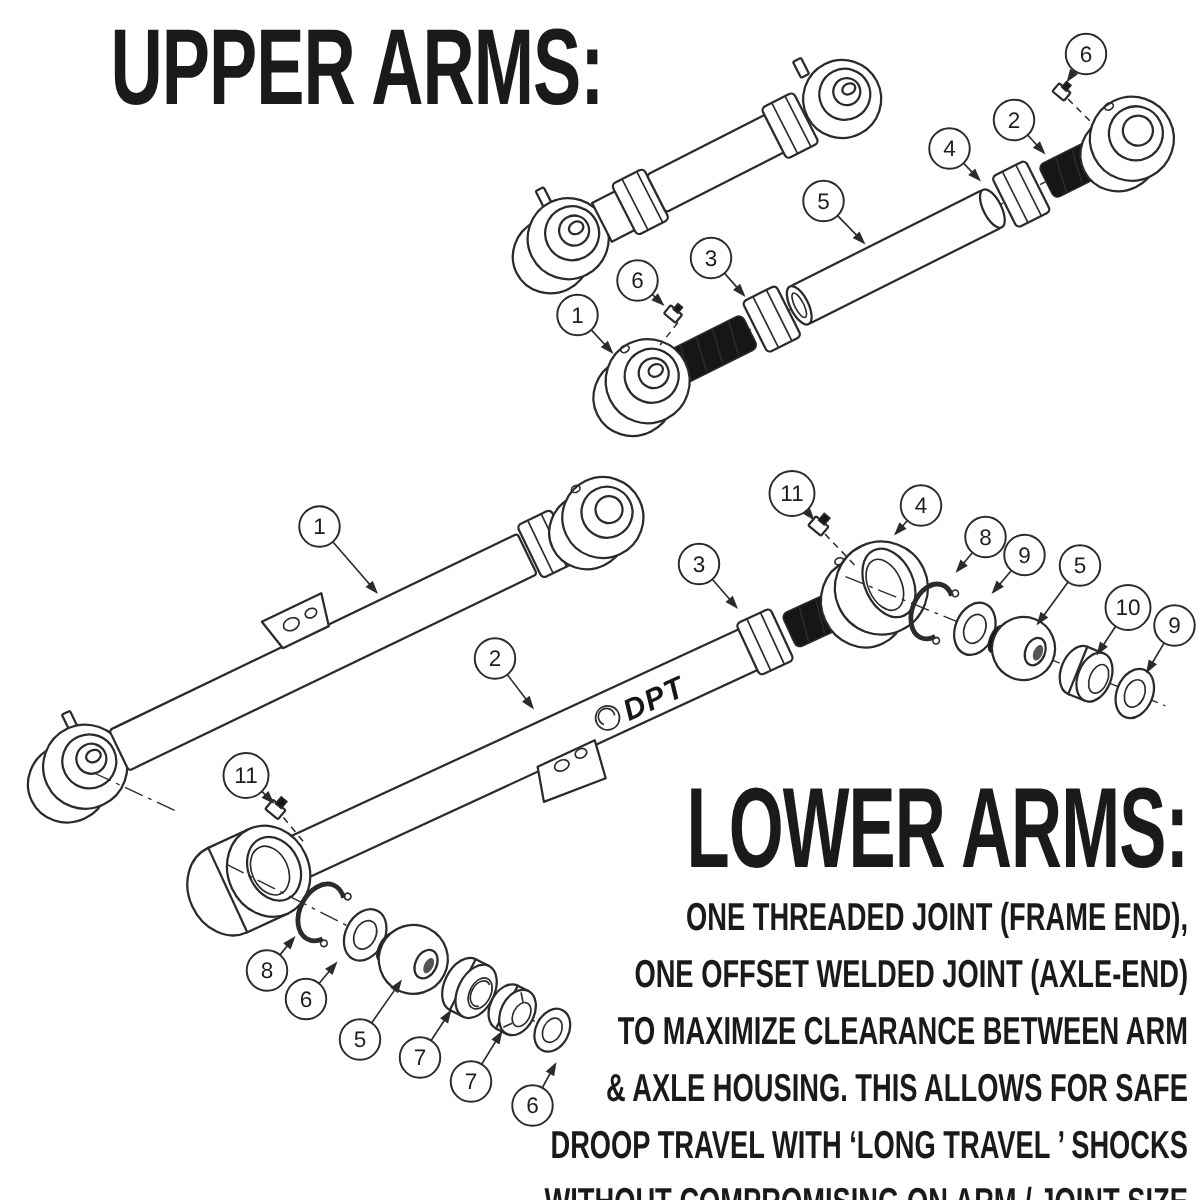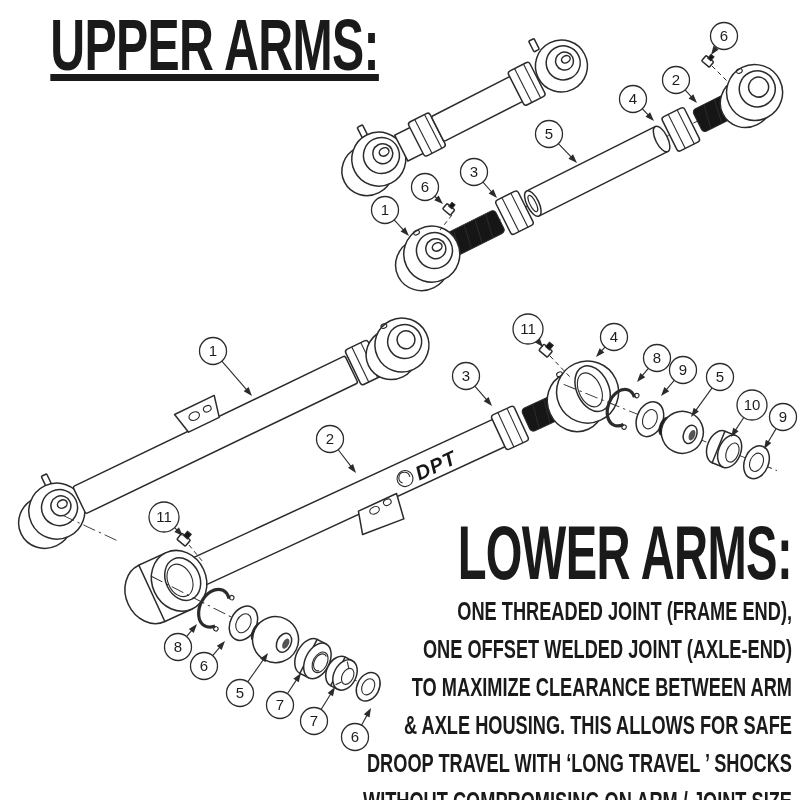--- a/index.html
+++ b/index.html
@@ -2,21 +2,21 @@
 <html style="--line: #2b2b2b; --dark: #161616;"><head>
 <meta charset="utf-8">
 <style>
   html,body{margin:0;padding:0;background:#fff;}
   body{width:800px;height:800px;font-family:"Liberation Sans",sans-serif;}
   .page{position:relative;width:800px;height:800px;background:#fff;overflow:hidden;}
   #diagram{position:absolute;left:0;top:0;}
 
   
   .txtblock{position:absolute;color:#1a1a1a;font-weight:700;}
-  .upper{left:27px;top:12px;width:560px;text-align:center;text-decoration:underline;}
+  .upper{left:27px;top:12px;width:560px;text-align:right;}
   .lower{right:8px;top:519px;width:660px;text-align:right;}
   .h1{font-size:72px;line-height:66px;letter-spacing:-1px;white-space:nowrap;
       transform:scaleX(.67);transform-origin:0 0;margin-bottom:9px;}
   .lower .h1{font-size:76px;line-height:68px;transform:scaleX(.62);transform-origin:100% 0;margin-bottom:5px;}
   .bline{white-space:nowrap;}
   .upper .bline{font-size:25px;line-height:35.5px;transform:scaleX(.72);transform-origin:0 0;}
   .lower .bline{font-size:26px;line-height:38px;transform:scaleX(.70);transform-origin:100% 0;}
 
   
   .p  {fill:#fff;stroke:var(--line,#2b2b2b);stroke-width:1.5;stroke-linejoin:round;}

